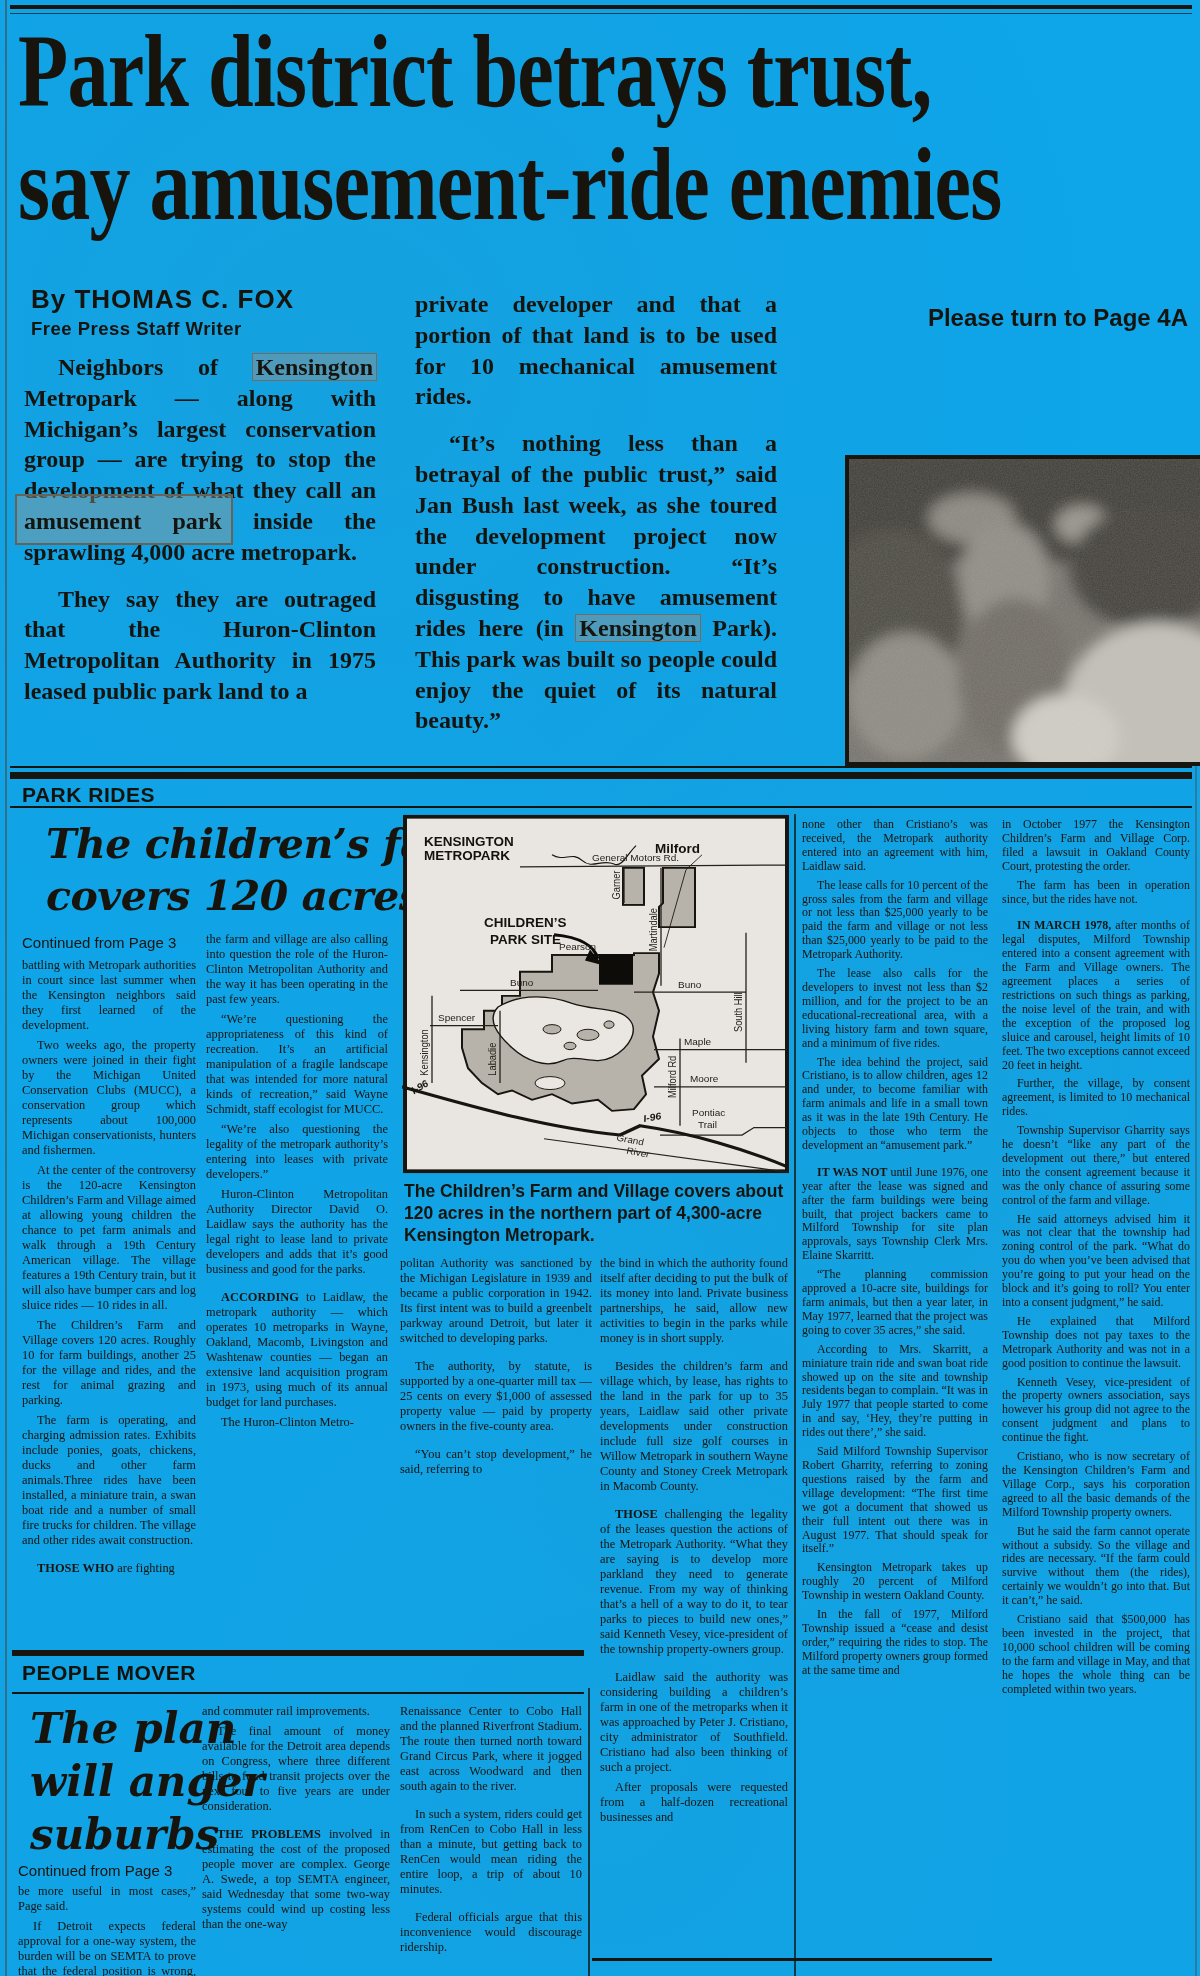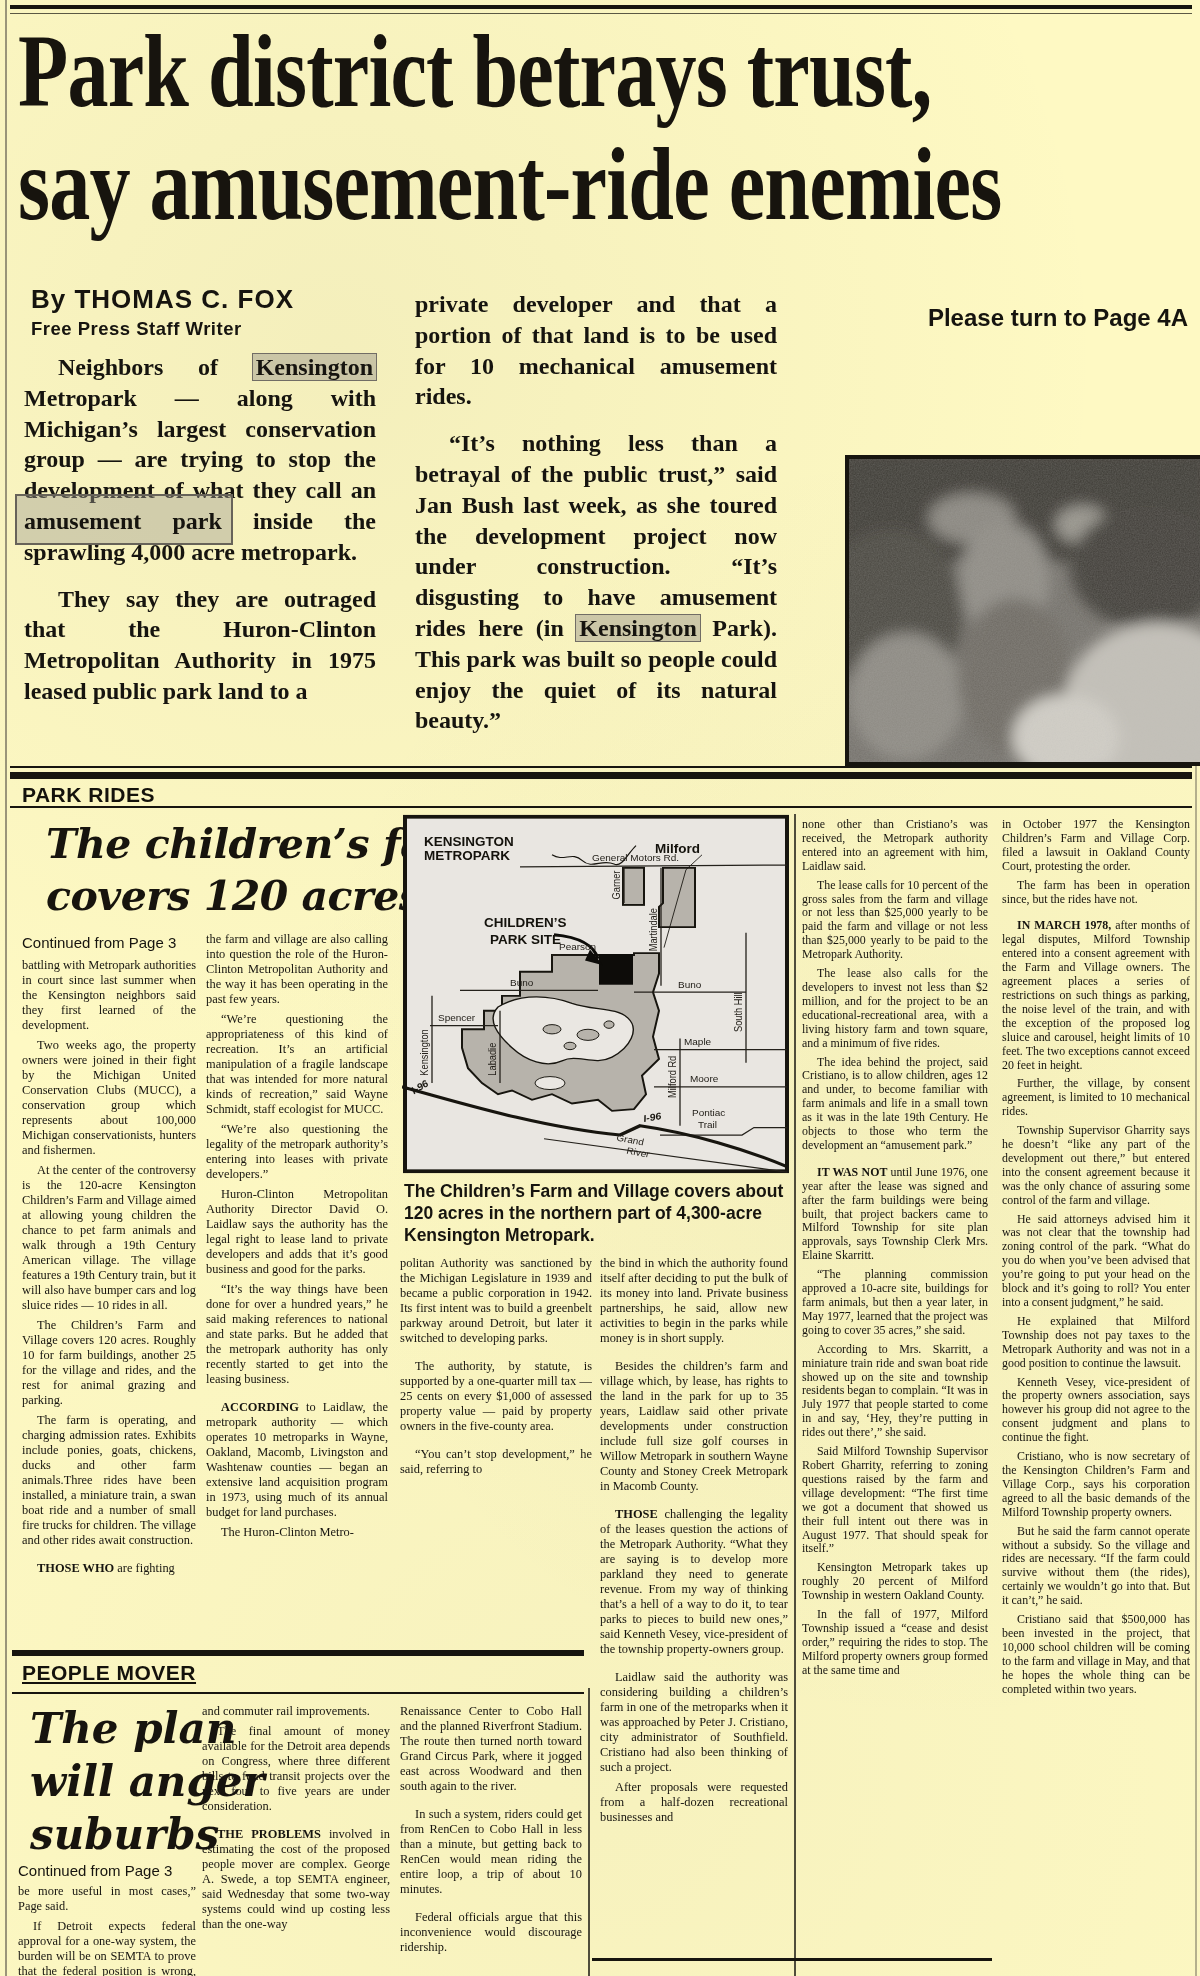--- a/index.html
+++ b/index.html
@@ -1,16 +1,16 @@
 <!DOCTYPE html>
 <html><head>
 <meta charset="utf-8">
 <style>
   html,body{margin:0;padding:0;background:#e9e6e1;}
-  .page{position:relative;width:1200px;height:1976px;background:#fef9c3;overflow:hidden;
+  .page{position:relative;width:1200px;height:1976px;background:#0ea5e9;overflow:hidden;
         color:#16140f;font-family:"Liberation Serif","DejaVu Serif",serif;}
   .page::before{content:"";position:absolute;inset:0;pointer-events:none;
         background:radial-gradient(circle at 28% 18%,rgba(110,104,92,.07),transparent 42%),
                    radial-gradient(circle at 78% 55%,rgba(110,104,92,.06),transparent 45%),
                    radial-gradient(circle at 50% 90%,rgba(110,104,92,.05),transparent 50%);}
   .rule{position:absolute;background:#17150f;}
   .edge{position:absolute;background:#4a463e;opacity:.55;}
 
   
   .headline{position:absolute;left:18px;top:14px;width:1480px;margin:0;
@@ -150,21 +150,20 @@
       <p>At the center of the controversy is the 120-acre Kensington Children’s Farm and Village aimed at allowing young children the chance to pet farm animals and walk through a 19th Century American village. The village features a 19th Century train, but it will also have bumper cars and log sluice rides — 10 rides in all.</p>
       <p>The Children’s Farm and Village covers 120 acres. Roughly 10 for farm buildings, another 25 for the village and rides, and the rest for animal grazing and parking.</p>
       <p>The farm is operating, and charging admission rates. Exhibits include ponies, goats, chickens, ducks and other farm animals.Three rides have been installed, a miniature train, a swan boat ride and a number of small fire trucks for children. The village and other rides await construction.</p>
       <p class="g"><b class="lead">THOSE WHO </b>are fighting</p>
     </div>
   <div class="scol colB">
       <p class="ni">the farm and village are also calling into question the role of the Huron-Clinton Metropolitan Authority and the way it has been operating in the past few years.</p>
       <p>“We’re questioning the appropriateness of this kind of recreation. It’s an artificial manipulation of a fragile landscape that was intended for more natural kinds of recreation,” said Wayne Schmidt, staff ecologist for MUCC.</p>
       <p>“We’re also questioning the legality of the metropark authority’s entering into leases with private developers.”</p>
       <p>Huron-Clinton Metropolitan Authority Director David O. Laidlaw says the authority has the legal right to lease land to private developers and adds that it’s good business and good for the parks.</p>
-      <p>“It’s the way things have been done for over a hundred years,” he said making references to national and state parks. But he added that the metropark authority has only recently started to get into the leasing business.</p>
       <p class="g"><b class="lead">ACCORDING </b>to Laidlaw, the metropark authority — which operates 10 metroparks in Wayne, Oakland, Macomb, Livingston and Washtenaw counties — began an extensive land acquisition program in 1973, using much of its annual budget for land purchases.</p>
       <p>The Huron-Clinton Metro-</p>
     </div>
   <div class="scol colC">
       <p class="ni">politan Authority was sanctioned by the Michigan Legislature in 1939 and became a public corporation in 1942. Its first intent was to build a greenbelt parkway around Detroit, but later it switched to developing parks.</p>
       <p class="g">The authority, by statute, is supported by a one-quarter mill tax — 25 cents on every $1,000 of assessed property value — paid by property owners in the five-county area.</p>
       <p class="g">“You can’t stop development,” he said, referring to</p>
     </div>
   <div class="scol colD">
       <p class="ni">the bind in which the authority found itself after deciding to put the bulk of its money into land. Private business partnerships, he said, allow new activities to begin in the parks while money is in short supply.</p>
@@ -269,21 +268,21 @@
       <text class="m-road" x="296" y="338">Trail</text>
       <text class="m-hwy" transform="rotate(-32 12 302)" x="12" y="302">I-96</text>
       <text class="m-hwy" transform="rotate(-10 242 332)" x="242" y="332">I-96</text>
       <text class="m-road" transform="rotate(11 214 352)" x="214" y="352">Grand</text>
       <text class="m-road" transform="rotate(11 224 366)" x="224" y="366">River</text>
     </svg>
   </figure>
   <div class="map-caption">The Children’s Farm and Village covers about 120 acres in the northern part of 4,300-acre Kensington Metropark.</div>
 
   <div class="rule" style="left:12px;top:1650px;width:572px;height:6px;"></div>
-  <div class="kicker" style="left:22px;top:1661px;text-decoration:underline;">PEOPLE MOVER</div>
+  <div class="kicker" style="left:22px;top:1661px;">PEOPLE MOVER</div>
   <div class="rule" style="left:12px;top:1692px;width:572px;height:2px;"></div>
   <div class="rule" style="left:588px;top:1688px;width:2px;height:288px;opacity:.75;"></div>
 
   <h2 class="pm-headline">
     <span>The plan</span>
     <span>will anger</span>
     <span>suburbs</span>
   </h2>
   <div class="contline" style="left:18px;top:1862px;">Continued from Page 3</div>
 

